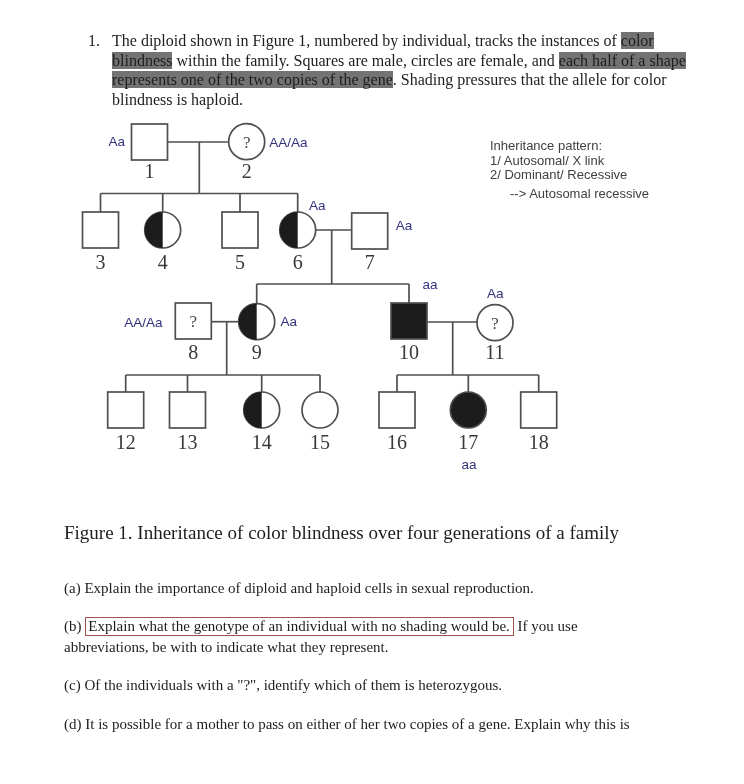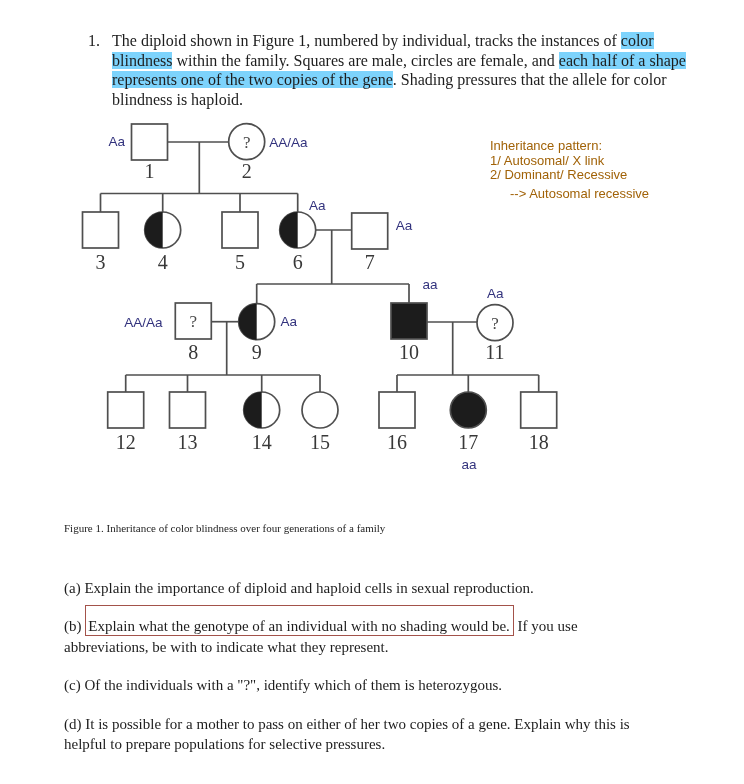--- a/index.html
+++ b/index.html
@@ -3,29 +3,29 @@
 <meta charset="utf-8">
 <style>
   html,body{margin:0;padding:0;background:#e8e8e8;}
   .page{
     position:relative;width:744px;height:784px;background:#ffffff;
     font-family:"Liberation Serif",serif;color:#1d1d1d;overflow:hidden;
   }
   .abs{position:absolute;}
   .intro{font-size:16px;line-height:19.6px;width:575px;}
   .intro-num{font-size:16px;line-height:19.6px;}
-  .hl{background:#7dd3fc;}
+  .hl{background:#737373;}
   .note{
-    font-family:"Liberation Sans",sans-serif;color:#a16207;
+    font-family:"Liberation Sans",sans-serif;color:#404040;
     font-size:13px;line-height:14.6px;white-space:nowrap;
   }
   .note-arrow{margin-top:4px;margin-left:20px;}
-  .caption{font-size:11px;}
+  .caption{font-size:19px;}
   .qtext{font-size:15px;line-height:21px;width:640px;}
-  .boxed{border:1.5px solid #a3524a;padding:12px 3px 1px 2px;}
+  .boxed{border:1.5px solid #a3524a;padding:0 3px 1px 2px;}
   svg text{user-select:none;}
 </style>
 </head>
 <body>
 
 <div class="page">
 
   <div class="abs intro-num" style="left:88px;top:31px;">1.</div>
 
   <div class="abs intro" style="left:112px;top:31px;">
@@ -128,16 +128,15 @@
 
   <div class="abs qtext" style="left:64px;top:616px;">
     <div><span>(b) </span><span class="boxed">Explain what the genotype of an individual with no shading would be.</span><span> If you use</span></div>
     <div>abbreviations, be with to indicate what they represent.</div>
   </div>
 
   <div class="abs qtext" style="left:64px;top:675px;">(c) Of the individuals with a "?", identify which of them is heterozygous.</div>
 
   <div class="abs qtext" style="left:64px;top:714px;line-height:20px;">
     <div>(d) It is possible for a mother to pass on either of her two copies of a gene. Explain why this is</div>
-    <div>helpful to prepare populations for selective pressures.</div>
   </div>
 
 </div>
 
 </body></html>

